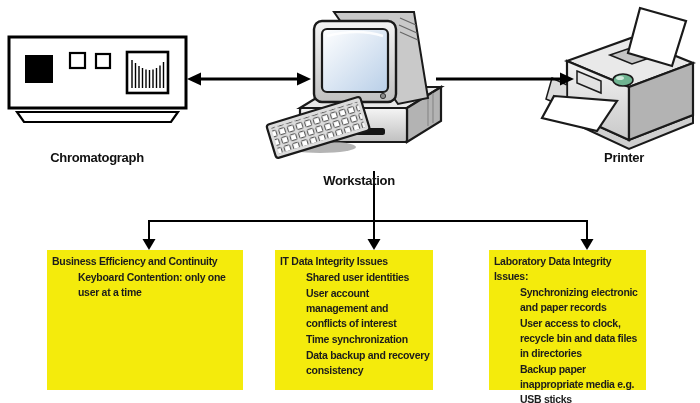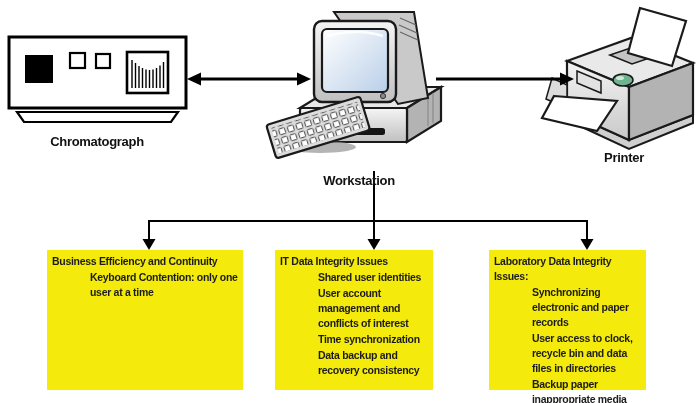--- a/index.html
+++ b/index.html
@@ -5,21 +5,21 @@
   html,body{margin:0;padding:0;background:#ffffff;}
   .stage{position:relative;width:700px;height:403px;background:#ffffff;overflow:hidden;
          font-family:"Liberation Sans",sans-serif;}
   .diagram-svg{position:absolute;left:0;top:0;}
   .node-label{position:absolute;transform:translateX(-50%);font-weight:bold;font-size:13px;
               letter-spacing:-0.3px;color:#111111;white-space:nowrap;}
   .issue-box{position:absolute;top:250px;height:140px;background:#F4EB0C;color:#1C1C1C;
              font-weight:bold;font-size:10.5px;line-height:15px;letter-spacing:-0.3px;
              padding:4px 2px 0 5px;box-sizing:border-box;}
   .issue-title{margin-bottom:1px;}
-  .issue-item{margin-left:38px;margin-bottom:1px;}
+  .issue-item{margin-left:26px;margin-bottom:1px;}
 </style>
 </head>
 <body>
 
 <div class="stage">
 
   <svg class="diagram-svg" width="700" height="403" viewBox="0 0 700 403">
     <defs>
       <linearGradient id="screenGrad" x1="0" y1="0" x2="1" y2="1">
         <stop offset="0" stop-color="#ffffff"></stop>
@@ -95,21 +95,21 @@
       <line x1="374" y1="171" x2="374" y2="241" stroke-width="2"></line>
       <line x1="148" y1="221" x2="588" y2="221" stroke-width="2"></line>
       <line x1="149" y1="220" x2="149" y2="241" stroke-width="2"></line>
       <line x1="587" y1="220" x2="587" y2="241" stroke-width="2"></line>
       <polygon points="149,250 142.5,239 155.5,239" stroke="none"></polygon>
       <polygon points="374,250 367.5,239 380.5,239" stroke="none"></polygon>
       <polygon points="587,250 580.5,239 593.5,239" stroke="none"></polygon>
     </g>
   </svg>
 
-  <div class="node-label" style="left:97px;top:134px;text-align:center;">Chromatograph</div>
+  <div class="node-label" style="left:97px;top:150px;text-align:center;">Chromatograph</div>
   <div class="node-label" style="left:359px;top:154px;margin-top:19px;">Workstation</div>
   <div class="node-label" style="left:624px;top:150px;">Printer</div>
 
   <div class="issue-box" style="left:47px;width:196px;">
     <div class="issue-title">Business Efficiency and Continuity</div>
     <div class="issue-item">Keyboard Contention: only one user at a time</div>
   </div>
 
   <div class="issue-box" style="left:275px;width:158px;">
     <div class="issue-title">IT Data Integrity Issues</div>

